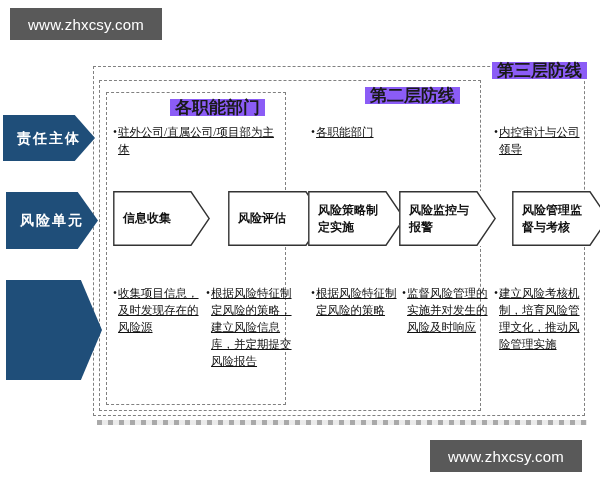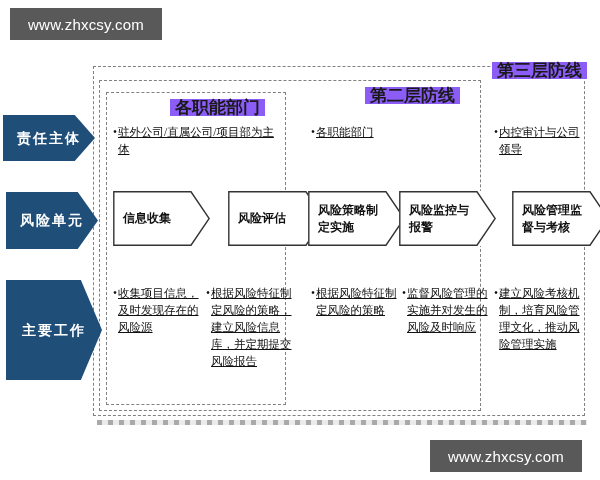--- a/index.html
+++ b/index.html
@@ -178,21 +178,20 @@
   <div class="row-label" id="label-subject">
     <span>责任主体</span>
   </div>
 
   <div class="row-label" id="label-unit">
     <span>风险单元</span>
   </div>
 
   <div class="row-label" id="label-work">
     <div>
-      <div>主要工作</div>
     </div>
   </div>
 
   <div class="cell" id="subj-1">
     <div class="bullet-line">
       <span class="dot">•</span>
       <span class="txt">驻外公司/直属公司/项目部为主体</span>
     </div>
   </div>
   <div class="cell" id="subj-2">

